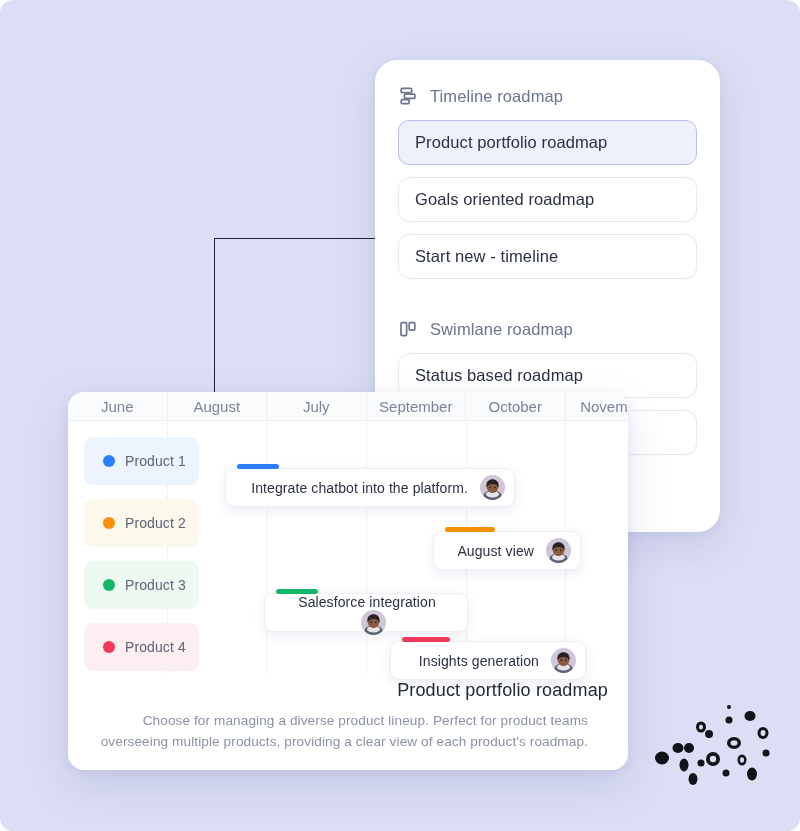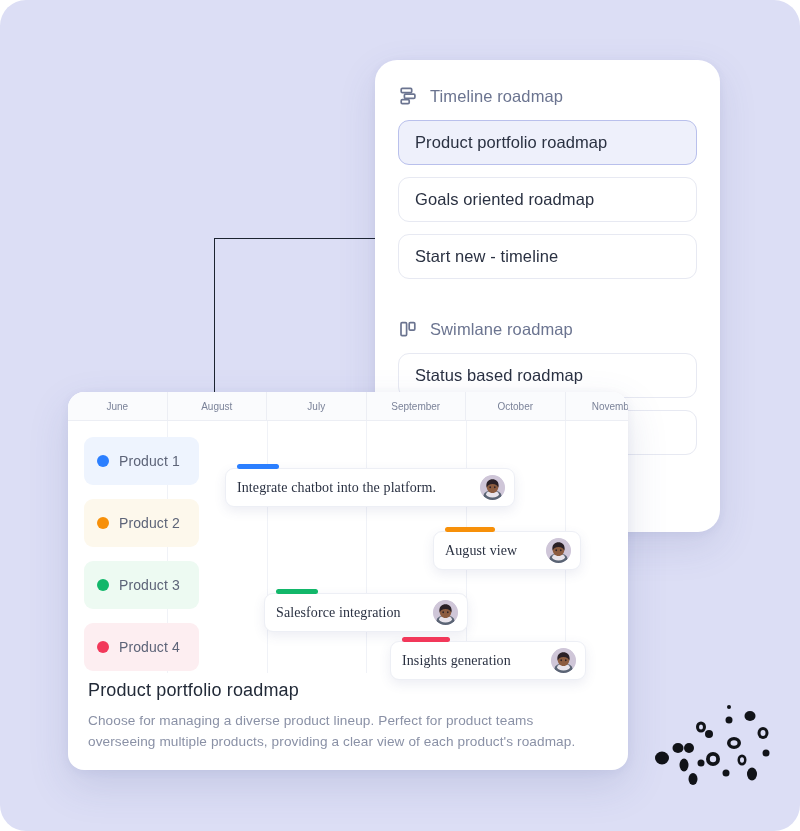--- a/index.html
+++ b/index.html
@@ -16,22 +16,23 @@
     width: 800px; height: 831px;
     background: #ffffff;
   }
 
   
   #canvas {
     position: absolute;
     left: 0; top: 0;
     width: 800px; height: 831px;
     background: #dcdef5;
-    border-radius: 26px;
+    border-radius: 13px;
     overflow: hidden;
+    text-align: right;
   }
 
   
   #connector {
     position: absolute;
     left: 214px; top: 238px;
     width: 166px; height: 168px;
     border-left: 1.6px solid #1c2430;
     border-top: 1.6px solid #1c2430;
     z-index: 2;
@@ -93,38 +94,38 @@
   }
 
   #months {
     display: flex; height: 29px;
     background: #fafbfd;
     border-bottom: 1px solid #eceef4;
   }
   .month {
     flex: 0 0 99.5px;
     display: flex; align-items: center; justify-content: center;
-    font-size: 10px; color: #7b8399;
+    font-size: 15px; color: #7b8399;
     border-right: 1px solid #eceef4;
     overflow: hidden; white-space: nowrap;
   }
 
   #grid-area { position: relative; height: 349px; }
   .vline {
     position: absolute; top: 0; bottom: 97px;
     width: 1px; background: #f0f2f7;
   }
 
   
   .prow {
     position: absolute; left: 16px;
     width: 115px; height: 48px;
     border-radius: 9px;
     display: flex; align-items: center; gap: 10px;
-    padding-left: 13px;
+    padding-left: 19px;
   }
   .pdot { width: 12px; height: 12px; border-radius: 50%; flex: 0 0 12px; }
   .plabel { font-size: 14px; color: #5d6478; letter-spacing: .1px; }
 
   
   .task {
     position: absolute;
     height: 39px;
     background: #ffffff;
     border: 1px solid #edeff5;
@@ -132,21 +133,21 @@
     box-shadow: 0 4px 12px rgba(70,80,140,.10);
     display: flex; align-items: center;
     padding: 0 9px 0 11px;
   }
   .task-bar {
     position: absolute; left: 11px; top: -5px;
     height: 5px; border-radius: 3px;
   }
   .task-label {
     font-size: 14px; color: #2a3142; white-space: nowrap;
-    letter-spacing: .1px; flex: 1 1 auto; font-family: Liberation Serif, serif;
+    letter-spacing: .1px; flex: 1 1 auto;
   }
   .avatar {
     width: 25px; height: 25px; border-radius: 50%;
     flex: 0 0 25px; margin-left: 12px;
     overflow: hidden; position: relative;
     background: #d9d3e4;
   }
   .avatar svg { display: block; width: 25px; height: 25px; }
 
   
@@ -294,21 +295,21 @@
               <ellipse cx="12.5" cy="20.5" rx="9" ry="5.2" fill="#5a6474"></ellipse>
               <ellipse cx="12.5" cy="19.2" rx="6.4" ry="3.4" fill="#e8e4ec"></ellipse>
               <path d="M6.6 11.5c0-4 2.6-6.6 5.9-6.6s5.9 2.6 5.9 6.6c0 3.6-2.6 6.6-5.9 6.6s-5.9-3-5.9-6.6z" fill="#8c5c40"></path>
               <path d="M12.5 4.3c-3.6 0-6.1 2.5-6.1 6 0 1 .2 1.7.5 2.3.5-2.4 2.5-3.7 5.6-3.7s5.1 1.3 5.6 3.7c.3-.6.5-1.3.5-2.3 0-3.5-2.5-6-6.1-6z" fill="#2a2026"></path>
               <ellipse cx="10.2" cy="12.3" rx=".8" ry="1" fill="#2a2026"></ellipse>
               <ellipse cx="14.8" cy="12.3" rx=".8" ry="1" fill="#2a2026"></ellipse>
             </svg>
           </span>
         </div>
 
-        <div class="task" style="left:196px; top:172px; width:204px;">
+        <div class="task" style="left:196px; top:172px; width:204px;flex-direction:column;">
           <span class="task-bar" style="background:#12b76a; width:42px;"></span>
           <span class="task-label">Salesforce integration</span>
           <span class="avatar">
             <svg viewBox="0 0 25 25">
               <circle cx="12.5" cy="12.5" r="12.5" fill="#cfc6d8"></circle>
               <ellipse cx="12.5" cy="20.5" rx="9" ry="5.2" fill="#5a6474"></ellipse>
               <ellipse cx="12.5" cy="19.2" rx="6.4" ry="3.4" fill="#e8e4ec"></ellipse>
               <path d="M6.6 11.5c0-4 2.6-6.6 5.9-6.6s5.9 2.6 5.9 6.6c0 3.6-2.6 6.6-5.9 6.6s-5.9-3-5.9-6.6z" fill="#8c5c40"></path>
               <path d="M12.5 4.3c-3.6 0-6.1 2.5-6.1 6 0 1 .2 1.7.5 2.3.5-2.4 2.5-3.7 5.6-3.7s5.1 1.3 5.6 3.7c.3-.6.5-1.3.5-2.3 0-3.5-2.5-6-6.1-6z" fill="#2a2026"></path>
               <ellipse cx="10.2" cy="12.3" rx=".8" ry="1" fill="#2a2026"></ellipse>

